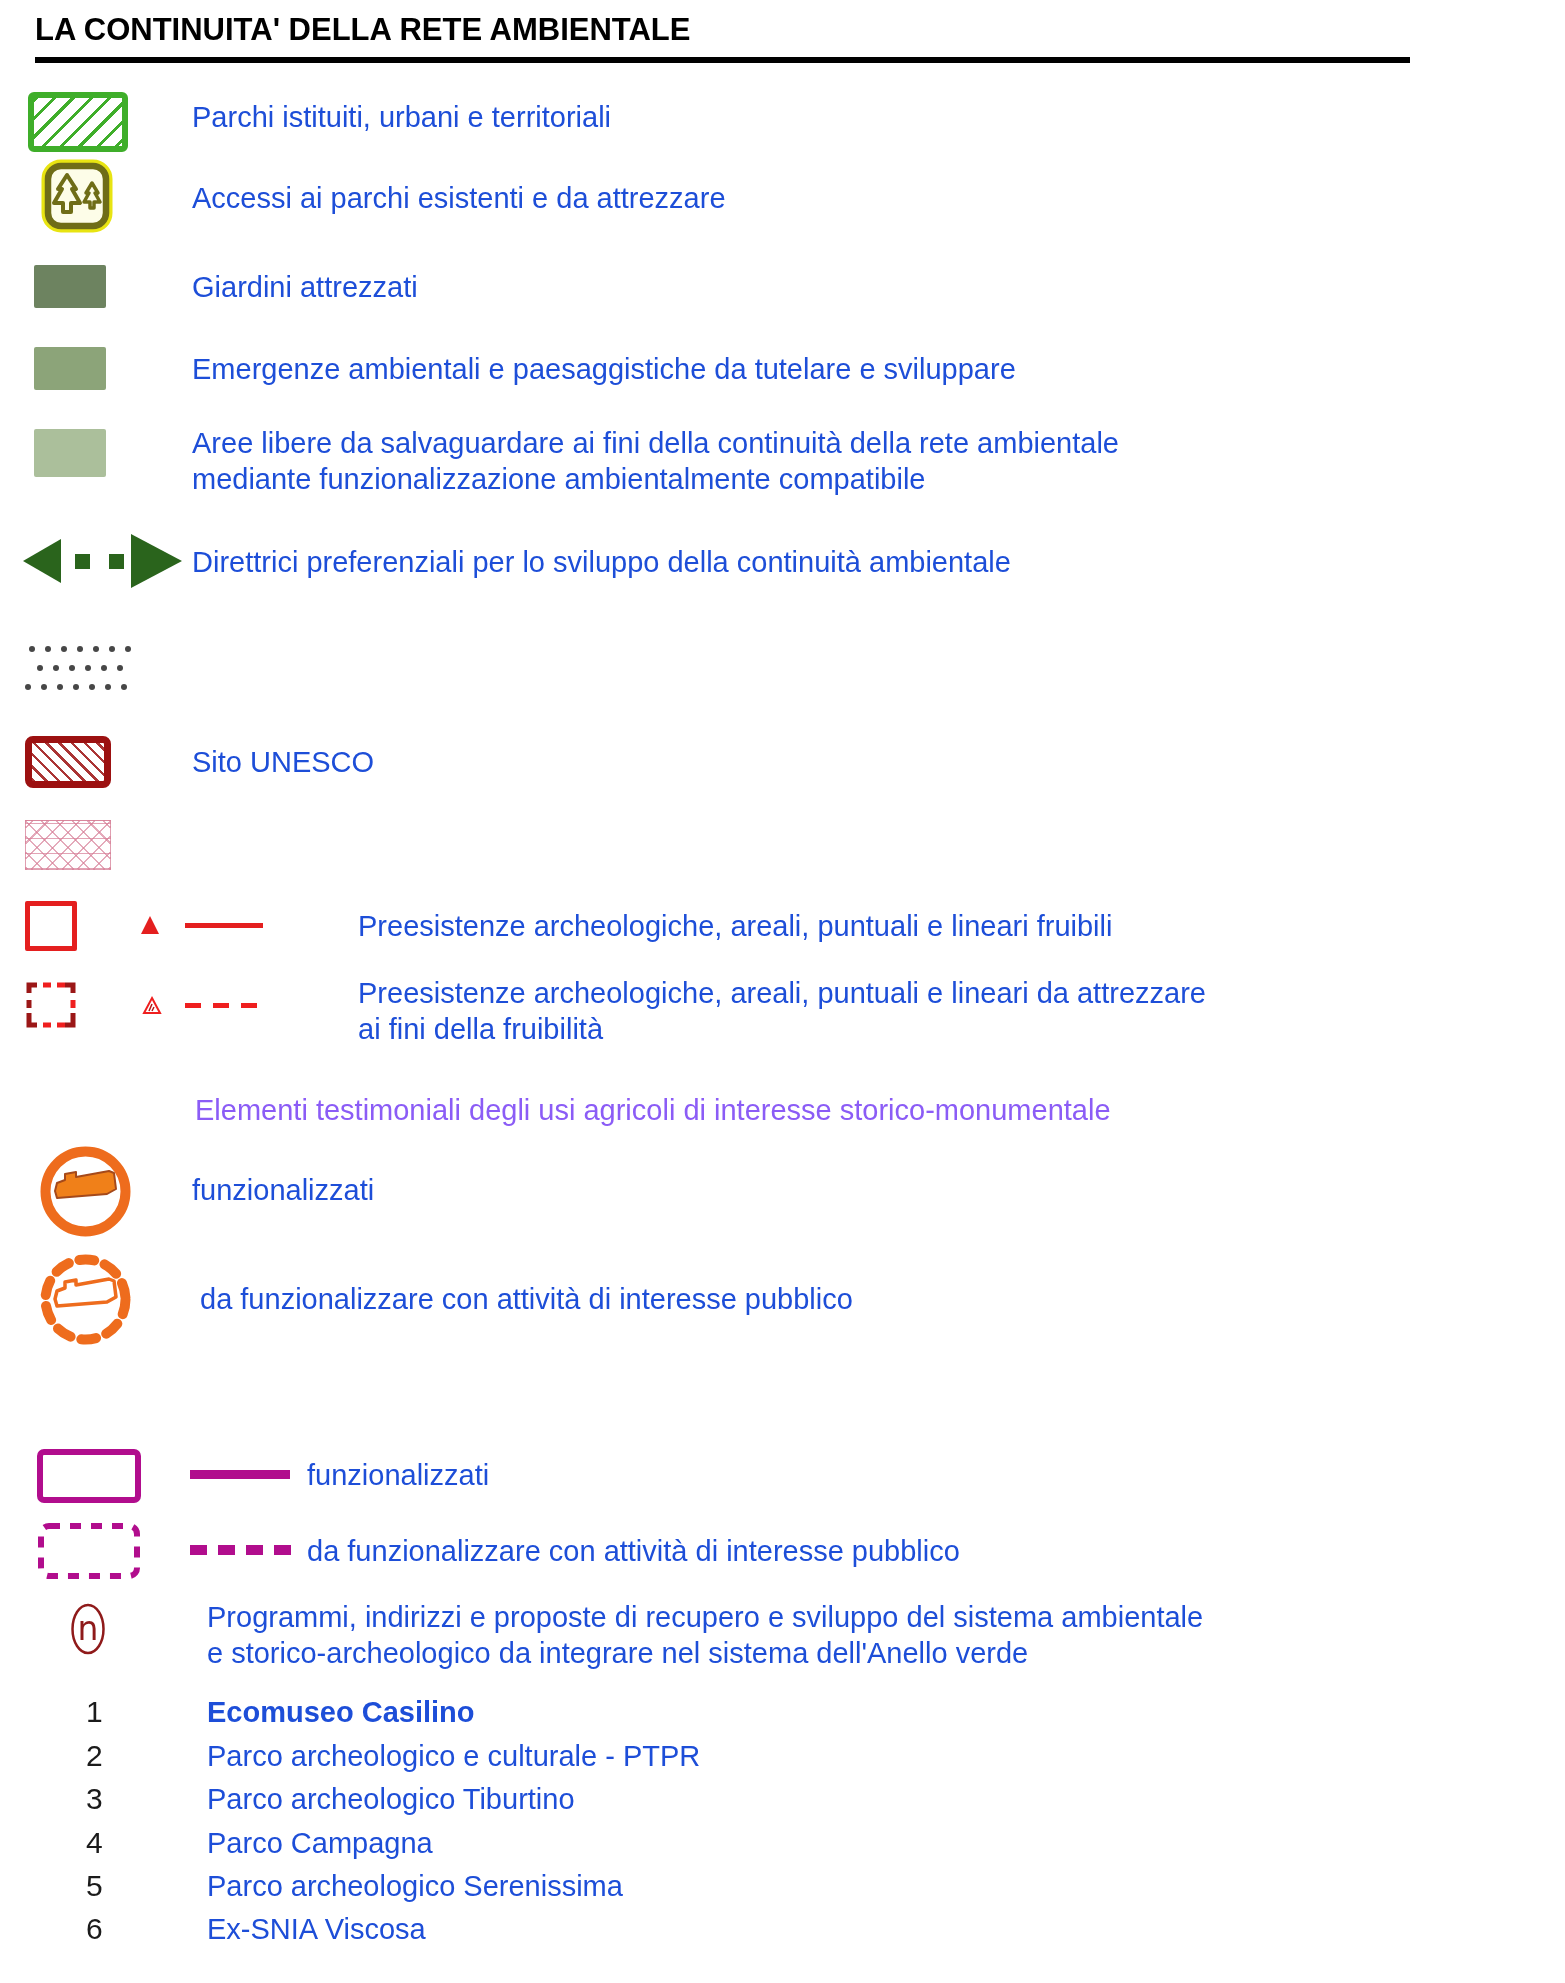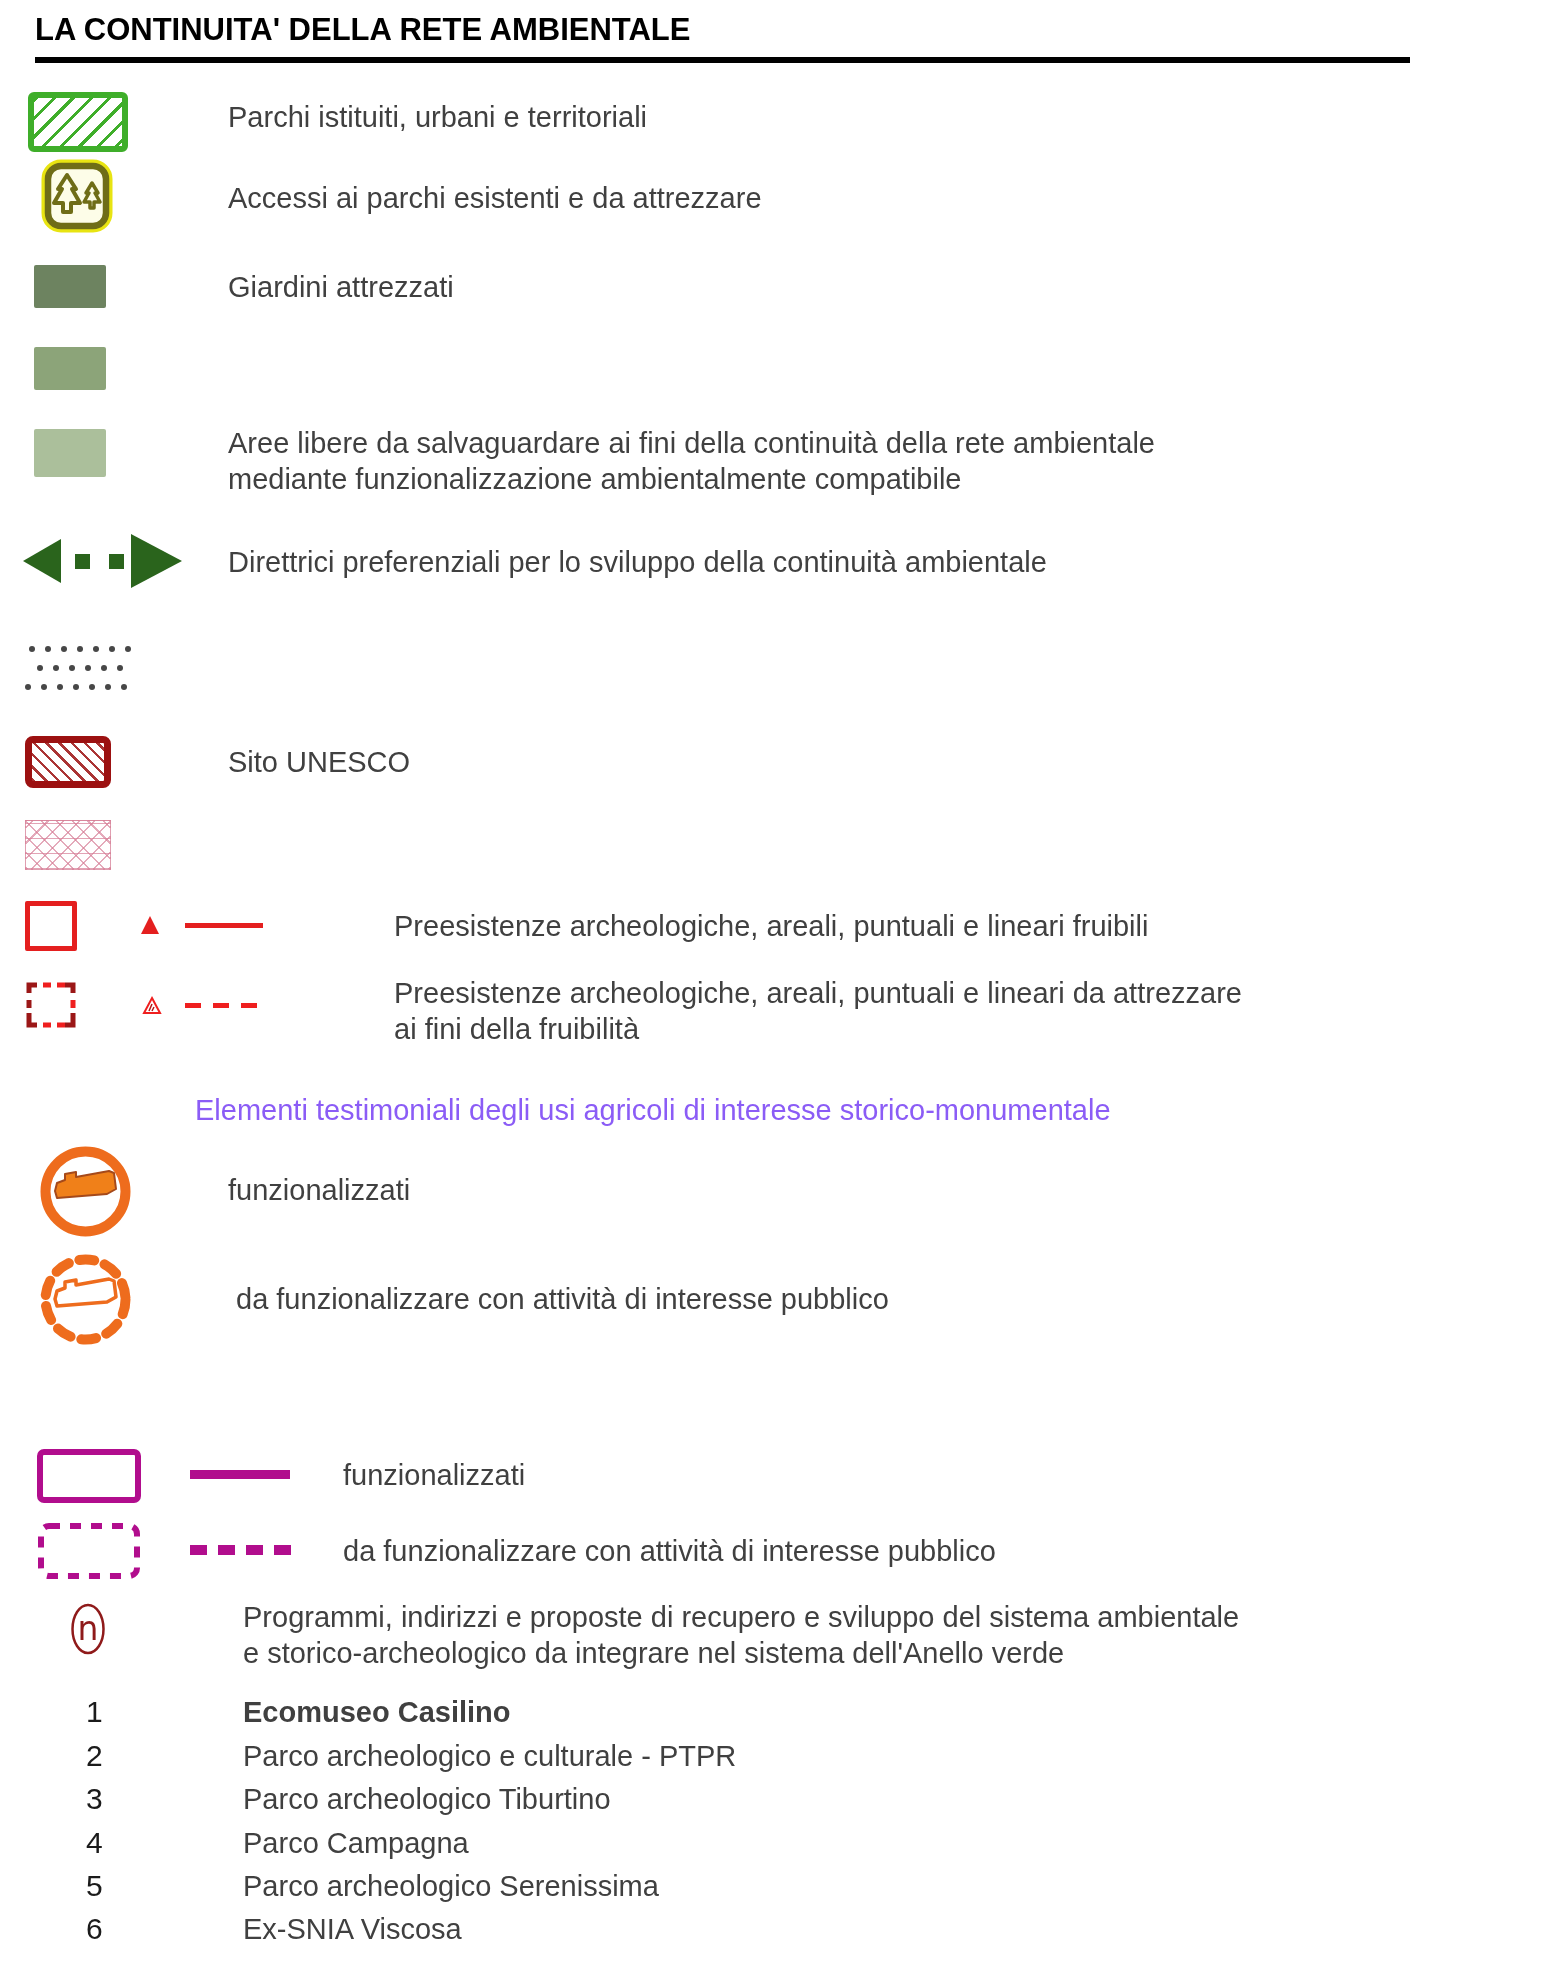--- a/index.html
+++ b/index.html
@@ -11,23 +11,22 @@
     color:#1b1b1b;
     overflow:hidden;
   }
   .abs{position:absolute;}
   .page-title{
     font-size:31px;font-weight:bold;letter-spacing:0px;color:#000;
     white-space:nowrap;
   }
   .title-rule{background:#000;height:6px;}
   .lbl{
-    font-size:29px;line-height:36px;color:#404040;
+    font-size:29px;line-height:36px;color:#1d4ed8;
     white-space:pre-line;
-    margin-left:36px;
   }
   .section-header{font-size:29px;line-height:36px;color:#8b5cf6;white-space:pre-line;}
   
   .swatch{border-radius:2px;}
   .hatch-green{
     width:88px;height:48px;border:6px solid #3fae2a;border-radius:6px;
     background:repeating-linear-gradient(135deg,#3fae2a 0 3px,#ffffff 3px 13px);
   }
   .sw-giardini{width:72px;height:43px;background:#6d8360;}
   .sw-emergenze{width:72px;height:43px;background:#8ca479;}
@@ -67,20 +66,21 @@
     <rect x="10" y="8" width="58" height="60" rx="13" fill="#fdfde8" stroke="#6f6d17" stroke-width="6.5"></rect>
     <path d="M29,17 L38,31 L34,31 L42,45 L33,45 L33,54 L25,54 L25,45 L16,45 L24,31 L20,31 Z" fill="#fdfde8" stroke="#6f6d17" stroke-width="4" stroke-linejoin="round"></path>
     <path d="M54,25 L60,35 L57,35 L62,44 L56,44 L56,50 L52,50 L52,44 L46,44 L51,35 L48,35 Z" fill="#fdfde8" stroke="#6f6d17" stroke-width="3.5" stroke-linejoin="round"></path>
   </svg>
   <div class="abs lbl" style="left:192px;top:180px;">Accessi ai parchi esistenti e da attrezzare</div>
 
   <div class="abs swatch sw-giardini" style="left:34px;top:265px;"></div>
   <div class="abs lbl" style="left:192px;top:269px;">Giardini attrezzati</div>
 
   <div class="abs swatch sw-emergenze" style="left:34px;top:347px;"></div>
+  <div class="abs lbl" style="left:192px;top:351px;">Emergenze ambientali e paesaggistiche da tutelare e sviluppare</div>
 
   <div class="abs swatch sw-aree" style="left:34px;top:429px;"></div>
   <div class="abs lbl" style="left:192px;top:425px;">Aree libere da salvaguardare ai fini della continuità della rete ambientale
 mediante funzionalizzazione ambientalmente compatibile</div>
 
   <svg class="abs" style="left:19px;top:533px;" width="165" height="56" viewBox="0 0 165 56">
     <polygon points="42,6 42,50 4,28" fill="#2a641c"></polygon>
     <rect x="56" y="21" width="15" height="15" fill="#2a641c"></rect>
     <rect x="90" y="21" width="15" height="15" fill="#2a641c"></rect>
     <polygon points="112,1 112,55 163,28" fill="#2a641c"></polygon>

